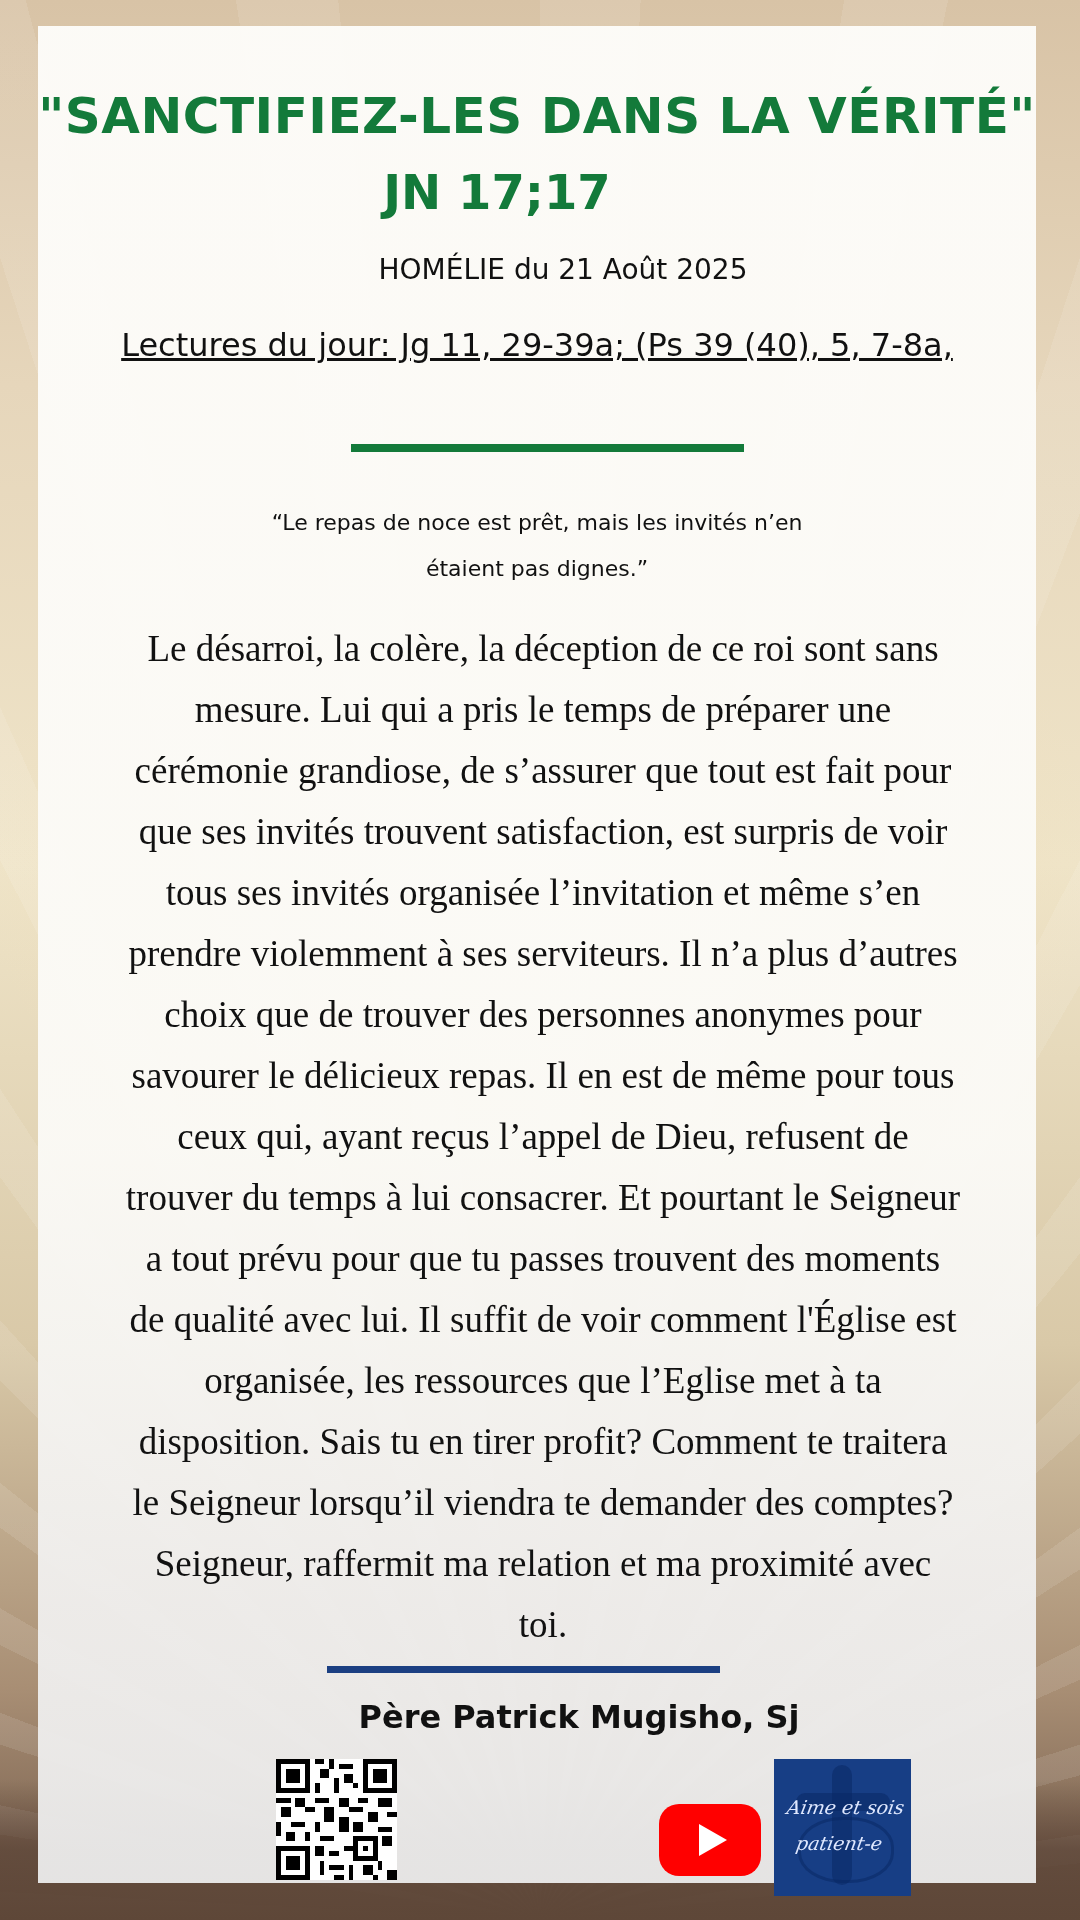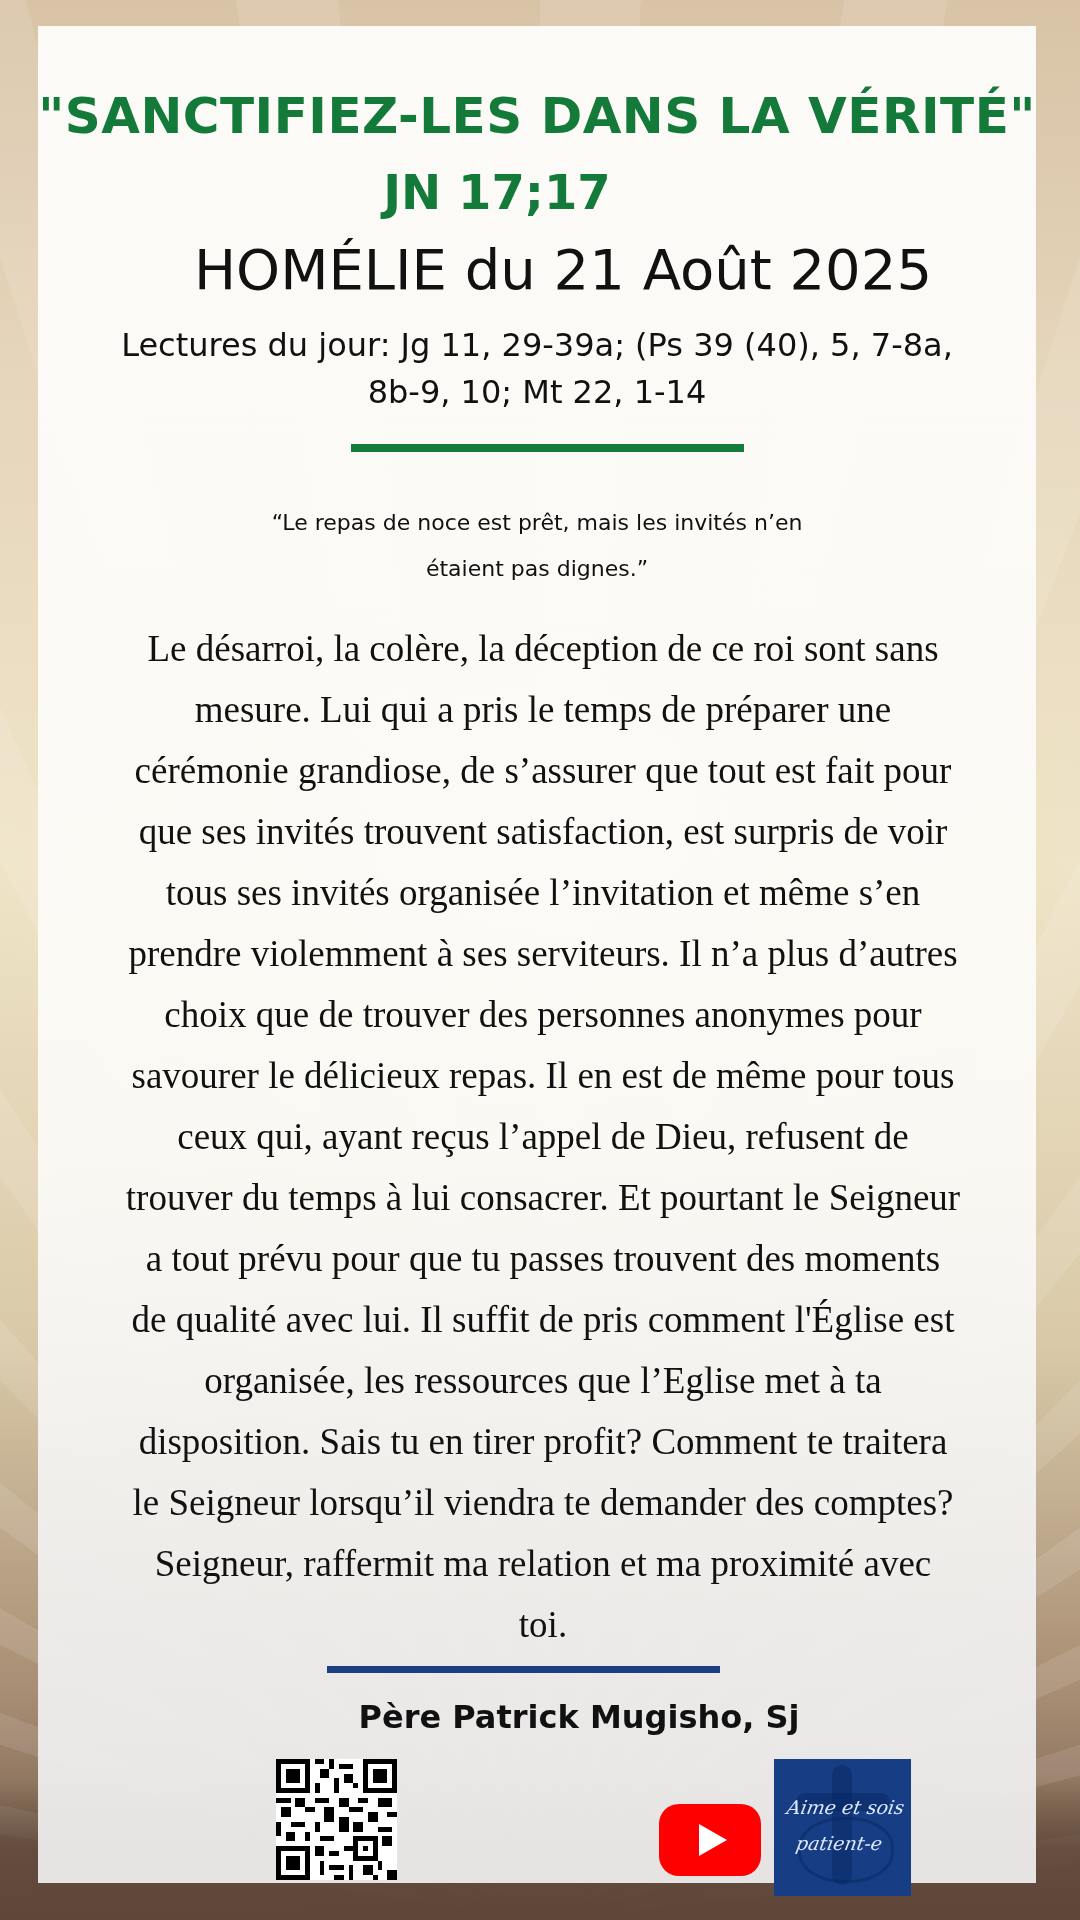--- a/index.html
+++ b/index.html
@@ -32,26 +32,26 @@
     color: #137a3a; font-size: 50px; letter-spacing: 0.5px; line-height: 76px;
   }
   .ref {
     position: absolute; left: 0; right: 0; top: 128px; padding-right: 80px;
     font-family: "DejaVu Sans", sans-serif; font-weight: bold;
     color: #137a3a; font-size: 48px; line-height: 76px;
   }
   .homily {
     position: absolute; left: 0; right: 0; top: 212px; padding-left: 32px;
     font-family: "DejaVu Sans", sans-serif;
-    font-size: 56px; line-height: 64px; color: #111; margin-left: 20px;
+    font-size: 28px; line-height: 64px; color: #111; margin-left: 20px;
   }
   .readings {
     position: absolute; left: 20px; right: 20px; top: 296px;
     font-family: "DejaVu Sans", sans-serif;
-    font-size: 32px; line-height: 47px; color: #111;
+    font-size: 32px; line-height: 47px; color: #111; text-decoration: underline;
   }
   .rule-green {
     position: absolute; left: 313px; top: 418px; width: 393px; height: 8px;
     background: #137a3a;
   }
   .quote {
     position: absolute; left: 20px; right: 20px; top: 474px;
     font-family: "DejaVu Sans", sans-serif;
     font-size: 22px; line-height: 46px; color: #111;
   }
@@ -111,21 +111,20 @@
 <div class="bg-bottom"></div>
 
 <div class="panel">
 
   <div class="title">"SANCTIFIEZ-LES DANS LA VÉRITÉ"</div>
   <div class="ref">JN 17;17</div>
   <div class="homily">HOMÉLIE du 21 Août 2025</div>
 
   <div class="readings">
     <div>Lectures du jour:  Jg 11, 29-39a; (Ps 39 (40), 5, 7-8a,</div>
-    <div>8b-9, 10; Mt 22, 1-14</div>
   </div>
 
   <div class="rule-green"></div>
 
   <div class="quote">
     <div>“Le repas de noce est prêt, mais les invités n’en</div>
     <div>étaient pas dignes.”</div>
   </div>
 
   <div class="body-text">
@@ -133,21 +132,21 @@
     <span class="line">mesure. Lui qui a pris le temps de préparer une</span>
     <span class="line">cérémonie grandiose, de s’assurer que tout est fait pour</span>
     <span class="line">que ses invités trouvent satisfaction, est surpris de voir</span>
     <span class="line">tous ses invités organisée l’invitation et même s’en</span>
     <span class="line">prendre violemment à ses serviteurs. Il n’a plus d’autres</span>
     <span class="line">choix que de trouver des personnes anonymes pour</span>
     <span class="line">savourer le délicieux repas. Il en est de même pour tous</span>
     <span class="line">ceux qui, ayant reçus l’appel de Dieu, refusent de</span>
     <span class="line">trouver du temps à lui consacrer. Et pourtant le Seigneur</span>
     <span class="line">a tout prévu pour que tu passes trouvent des moments</span>
-    <span class="line">de qualité avec lui. Il suffit de pris comment l'Église est</span>
+    <span class="line">de qualité avec lui. Il suffit de voir comment l'Église est</span>
     <span class="line">organisée, les ressources que l’Eglise met à ta</span>
     <span class="line">disposition. Sais tu en tirer profit? Comment te traitera</span>
     <span class="line">le Seigneur lorsqu’il viendra te demander des comptes?</span>
     <span class="line">Seigneur, raffermit ma relation et ma proximité avec</span>
     <span class="line">toi.</span>
   </div>
 
   <div class="rule-blue"></div>
 
   <div class="author">Père Patrick Mugisho, Sj</div>

